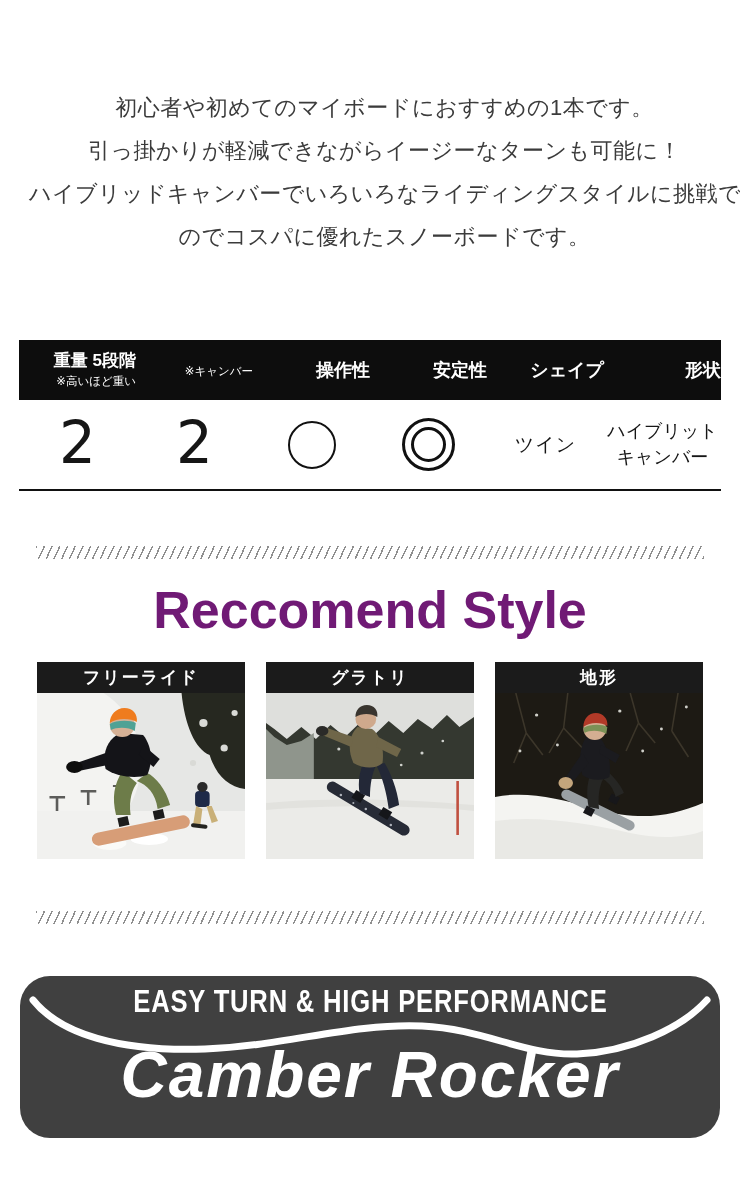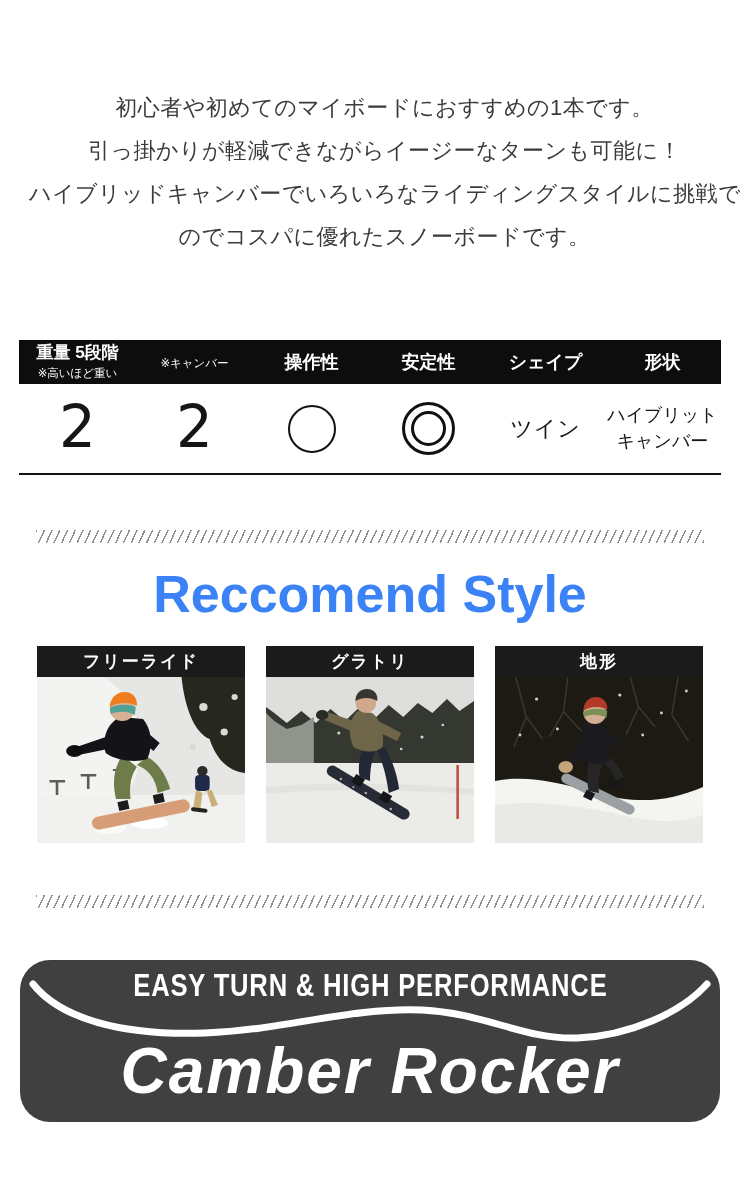--- a/index.html
+++ b/index.html
@@ -8,46 +8,46 @@
     font-family:"Liberation Sans","DejaVu Sans",sans-serif;
     -webkit-font-smoothing:antialiased;
   }
   
   .intro{padding-top:86px;text-align:center;color:#3b3b3b;}
   .intro .line{font-size:22px;line-height:43px;letter-spacing:.5px;white-space:nowrap;margin-left:29px;}
   
   .spec{margin:82px 19px 0;border-bottom:2px solid #111;}
   .spec-header{
     display:grid;grid-template-columns:repeat(6,1fr);
-    background:#0d0d0d;color:#fff;height:44px;align-items:center;text-align:center;
+    background:#0d0d0d;color:#fff;height:60px;align-items:center;text-align:right;
   }
   .spec-header .h-main{font-size:17px;font-weight:bold;line-height:1.2;}
   .spec-header .h-note{font-size:11.5px;font-weight:normal;margin-top:2px;}
   .spec-header .single{font-size:18px;font-weight:bold;}
   .spec-values{
     display:grid;grid-template-columns:repeat(6,1fr);
     height:89px;align-items:center;justify-items:center;text-align:center;color:#161616;
   }
   .big-num{font-family:"DejaVu Sans",sans-serif;font-size:58px;line-height:1;margin-top:-4px;}
   .ring{width:44px;height:44px;border:2.5px solid #111;border-radius:50%;}
   .ring-outer{width:47px;height:47px;border:3px solid #111;border-radius:50%;
     display:flex;align-items:center;justify-content:center;}
   .ring-inner{width:29px;height:29px;border:3px solid #111;border-radius:50%;}
-  .shape-val{font-size:22px;letter-spacing:1px;font-family:Liberation Serif, serif;}
+  .shape-val{font-size:19px;letter-spacing:1px;font-family:Liberation Serif, serif;}
   .camber-val{font-size:18px;line-height:1.4;text-align:center;}
   
   .hatch{
     height:13px;margin:55px 36px 0;
     background:repeating-linear-gradient(115deg,#8f8f8f 0 1.4px,transparent 1.4px 7px);
   }
   .hatch.second{margin-top:52px;}
   
   .rec-title{
     margin-top:16px;height:70px;line-height:70px;text-align:center;
-    font-size:52px;font-weight:bold;color:#3b82f6;letter-spacing:0px;
+    font-size:52px;font-weight:bold;color:#701a75;letter-spacing:0px;
   }
   
   .photos{margin:17px 37px 0;display:flex;gap:21px;}
   .photo{flex:1;height:197px;display:flex;flex-direction:column;}
   .photo-label{
     height:31px;background:#1b1b1b;color:#fff;font-size:17px;font-weight:bold;
     display:flex;align-items:center;justify-content:center;letter-spacing:2px;flex:none;
   }
   .photo-img{flex:1;display:block;width:100%;height:166px;}
   
@@ -57,21 +57,21 @@
   }
   .banner-top{
     position:absolute;top:7px;left:0;right:0;text-align:center;color:#fff;
   }
   .banner-top span{
     display:inline-block;font-size:32px;font-weight:bold;letter-spacing:1px;
     transform:scaleX(0.8);white-space:nowrap;
   }
   .banner-curve{position:absolute;inset:0;width:100%;height:100%;}
   .banner-main{
-    position:absolute;left:0;right:0;top:74px;text-align:center;color:#fff;
+    position:absolute;left:0;right:0;top:62px;text-align:center;color:#fff;
     font-size:64px;font-weight:bold;font-style:italic;letter-spacing:2px;white-space:nowrap;
   }
 </style>
 </head>
 <body>
 
 <div class="intro">
   <div class="line">初心者や初めてのマイボードにおすすめの1本です。</div>
   <div class="line">引っ掛かりが軽減できながらイージーなターンも可能に！</div>
   <div class="line">ハイブリッドキャンバーでいろいろなライディングスタイルに挑戦できる</div>

